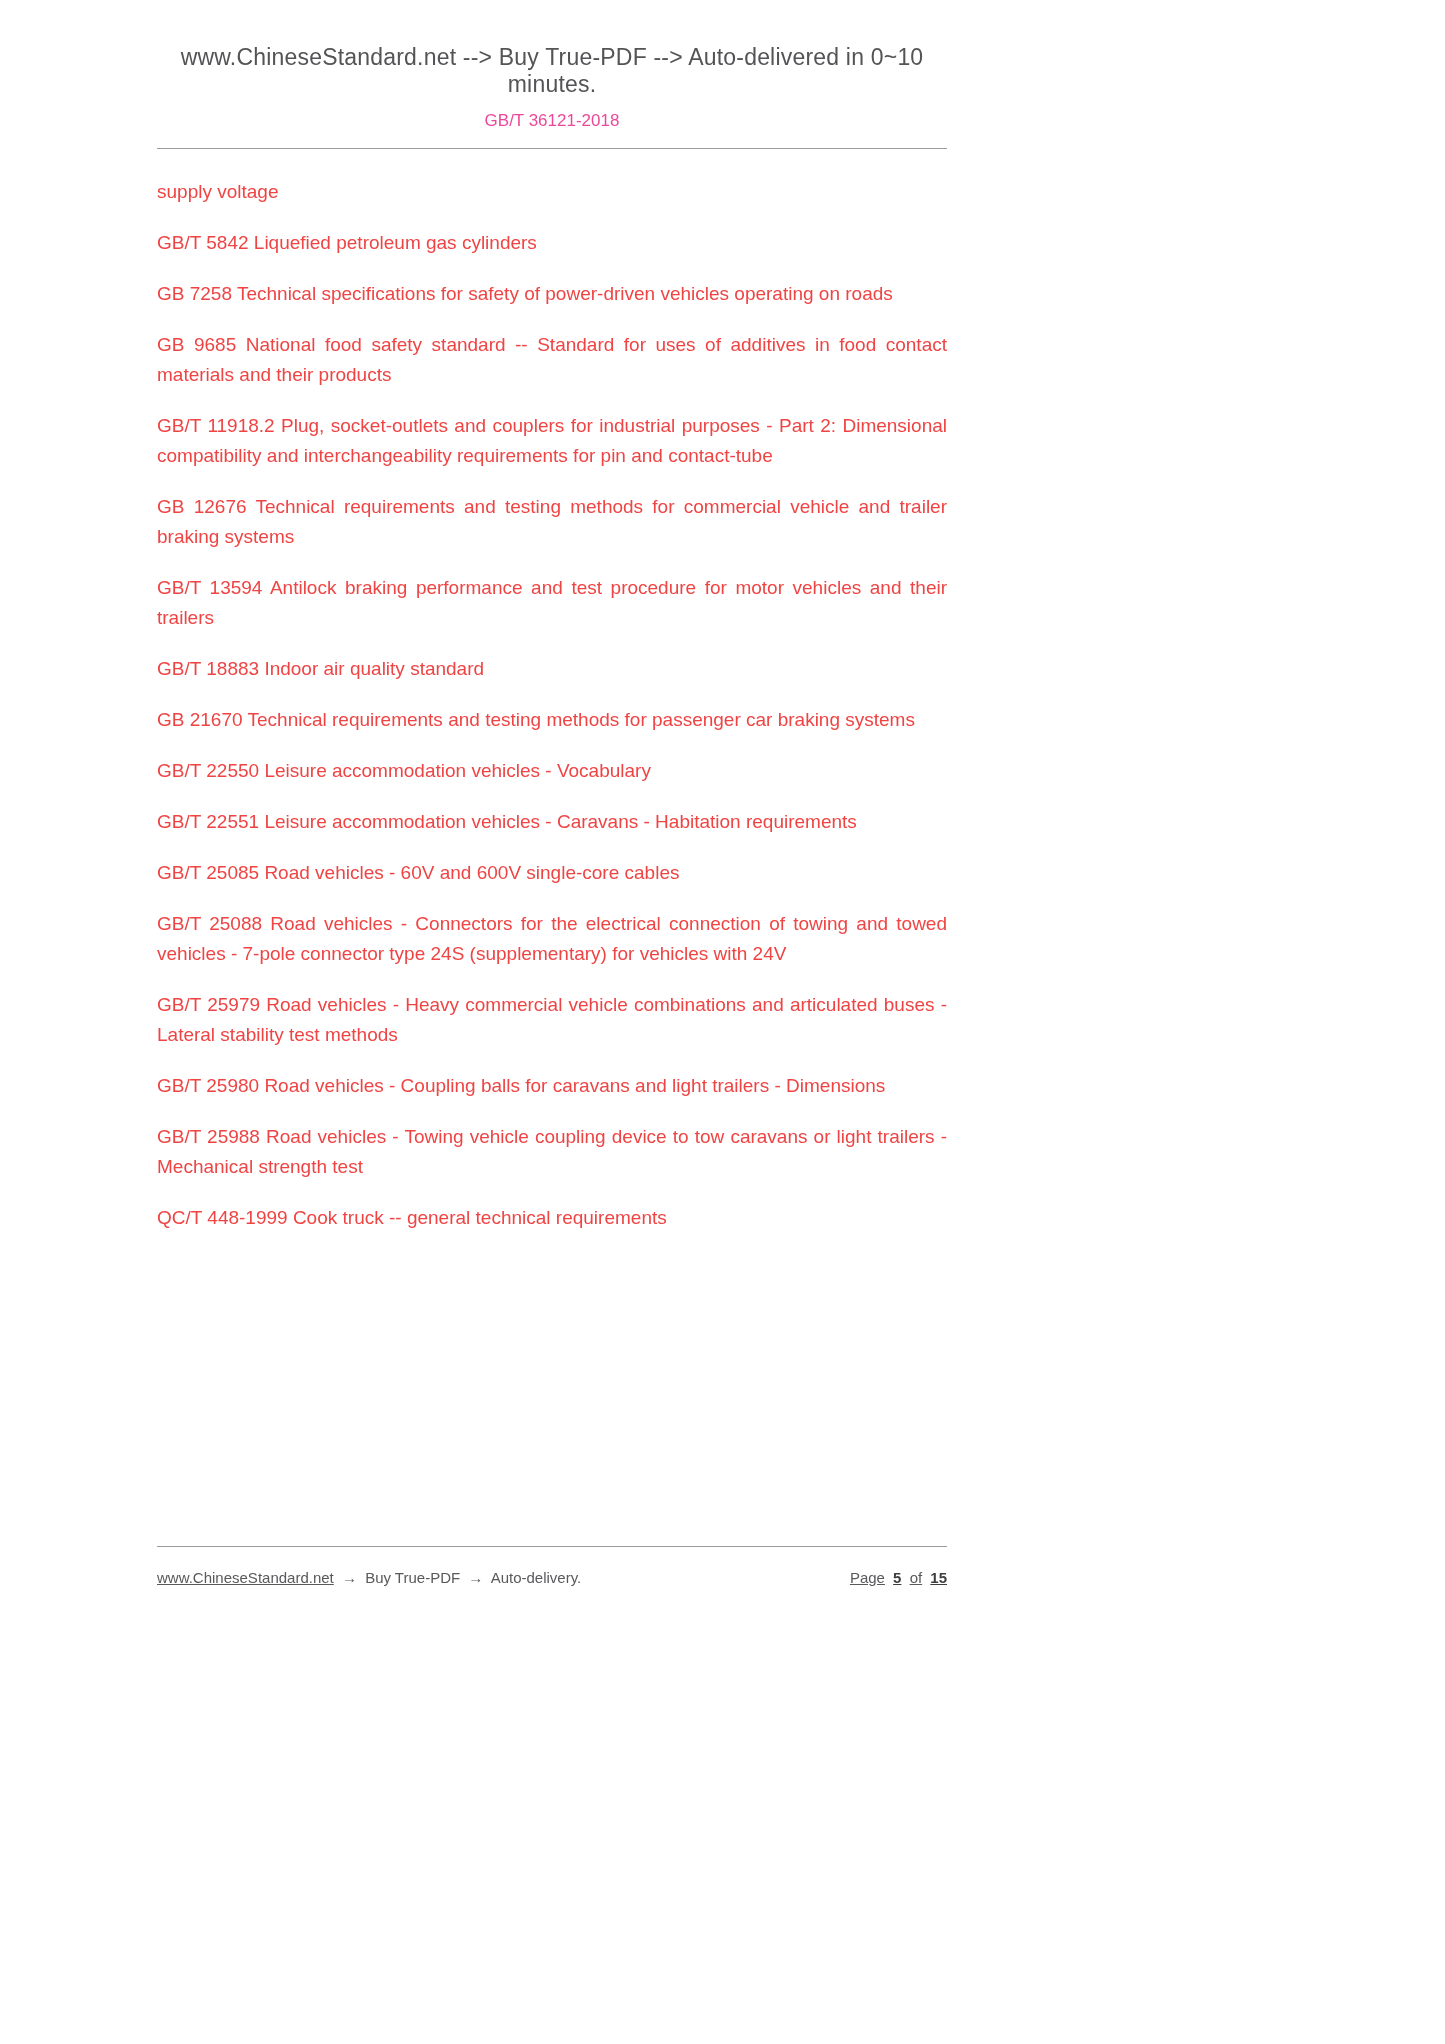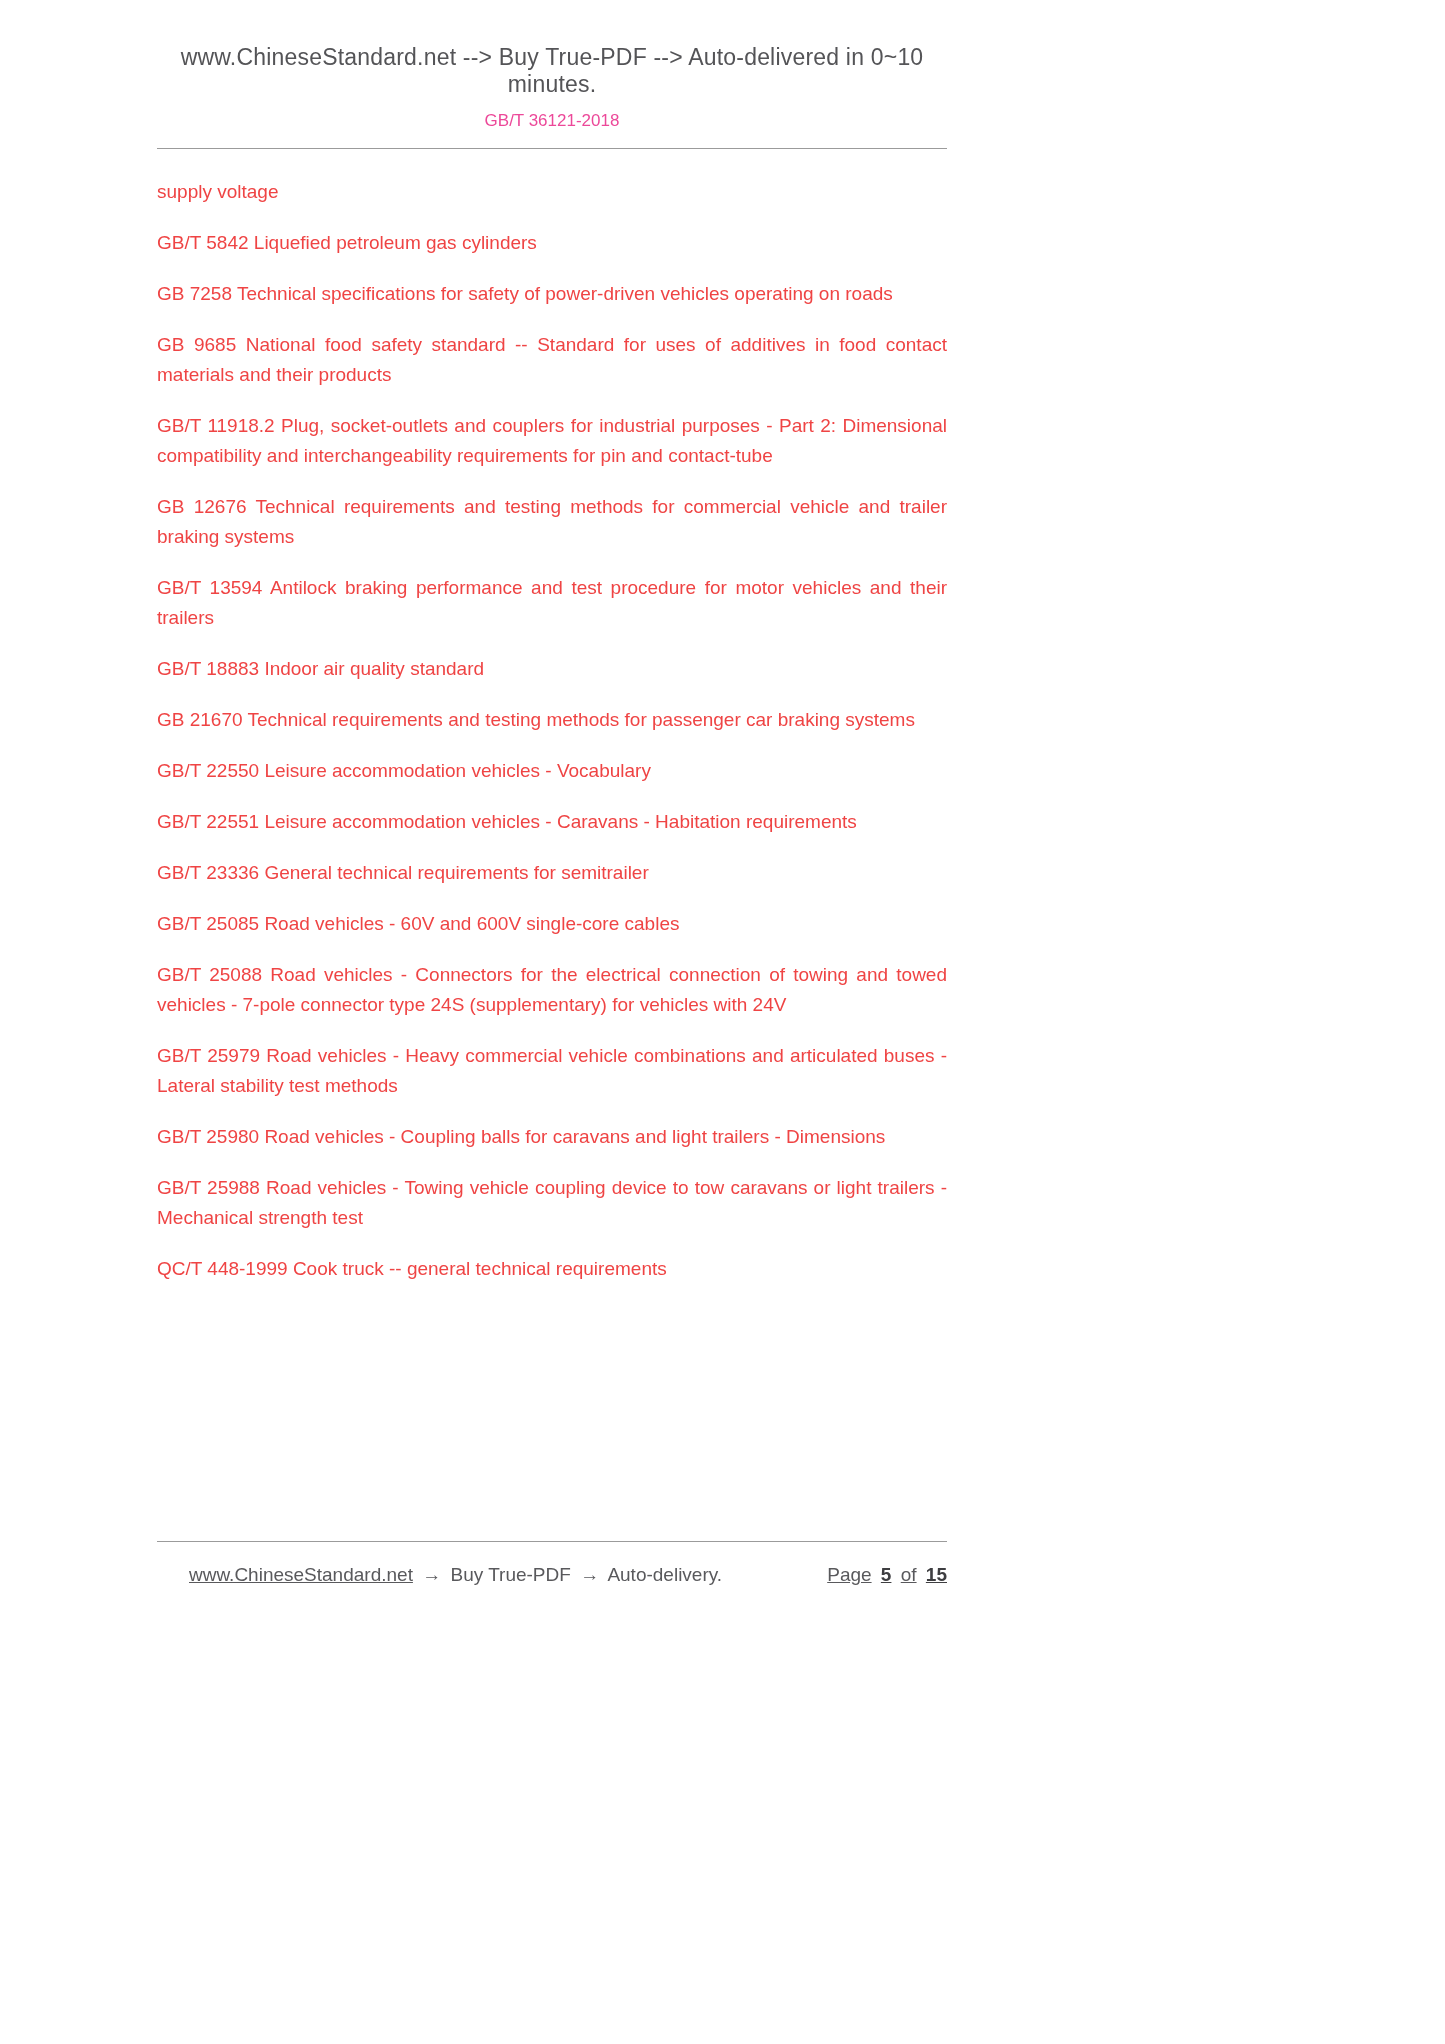--- a/index.html
+++ b/index.html
@@ -58,23 +58,22 @@
     bottom: 0;
     padding-bottom: 48px;
   }
   .footer .rule {
     margin-bottom: 22px;
   }
   .footer-row {
     display: flex;
     justify-content: space-between;
     align-items: baseline;
-    font-size: 19px;
+    font-size: 15px;
     color: #59595c;
-    margin-left: 32px;
   }
   .footer-left span {
     margin-right: 4px;
   }
   .site-link {
     text-decoration: underline;
     color: #59595c;
     cursor: pointer;
   }
   .footer-right span {
@@ -102,21 +101,20 @@
     <p class="para">GB/T 5842 Liquefied petroleum gas cylinders</p>
     <p class="para">GB 7258 Technical specifications for safety of power-driven vehicles operating on roads</p>
     <p class="para">GB 9685 National food safety standard -- Standard for uses of additives in food contact materials and their products</p>
     <p class="para">GB/T 11918.2 Plug, socket-outlets and couplers for industrial purposes - Part 2: Dimensional compatibility and interchangeability requirements for pin and contact-tube</p>
     <p class="para">GB 12676 Technical requirements and testing methods for commercial vehicle and trailer braking systems</p>
     <p class="para">GB/T 13594 Antilock braking performance and test procedure for motor vehicles and their trailers</p>
     <p class="para">GB/T 18883 Indoor air quality standard</p>
     <p class="para">GB 21670 Technical requirements and testing methods for passenger car braking systems</p>
     <p class="para">GB/T 22550 Leisure accommodation vehicles - Vocabulary</p>
     <p class="para">GB/T 22551 Leisure accommodation vehicles - Caravans - Habitation requirements</p>
-    <p class="para">GB/T 23336 General technical requirements for semitrailer</p>
     <p class="para">GB/T 25085 Road vehicles - 60V and 600V single-core cables</p>
     <p class="para">GB/T 25088 Road vehicles - Connectors for the electrical connection of towing and towed vehicles - 7-pole connector type 24S (supplementary) for vehicles with 24V</p>
     <p class="para">GB/T 25979 Road vehicles - Heavy commercial vehicle combinations and articulated buses - Lateral stability test methods</p>
     <p class="para">GB/T 25980 Road vehicles - Coupling balls for caravans and light trailers - Dimensions</p>
     <p class="para">GB/T 25988 Road vehicles - Towing vehicle coupling device to tow caravans or light trailers - Mechanical strength test</p>
     <p class="para">QC/T 448-1999 Cook truck -- general technical requirements</p>
   </main>
 
   <footer class="footer">
     <hr class="rule">

